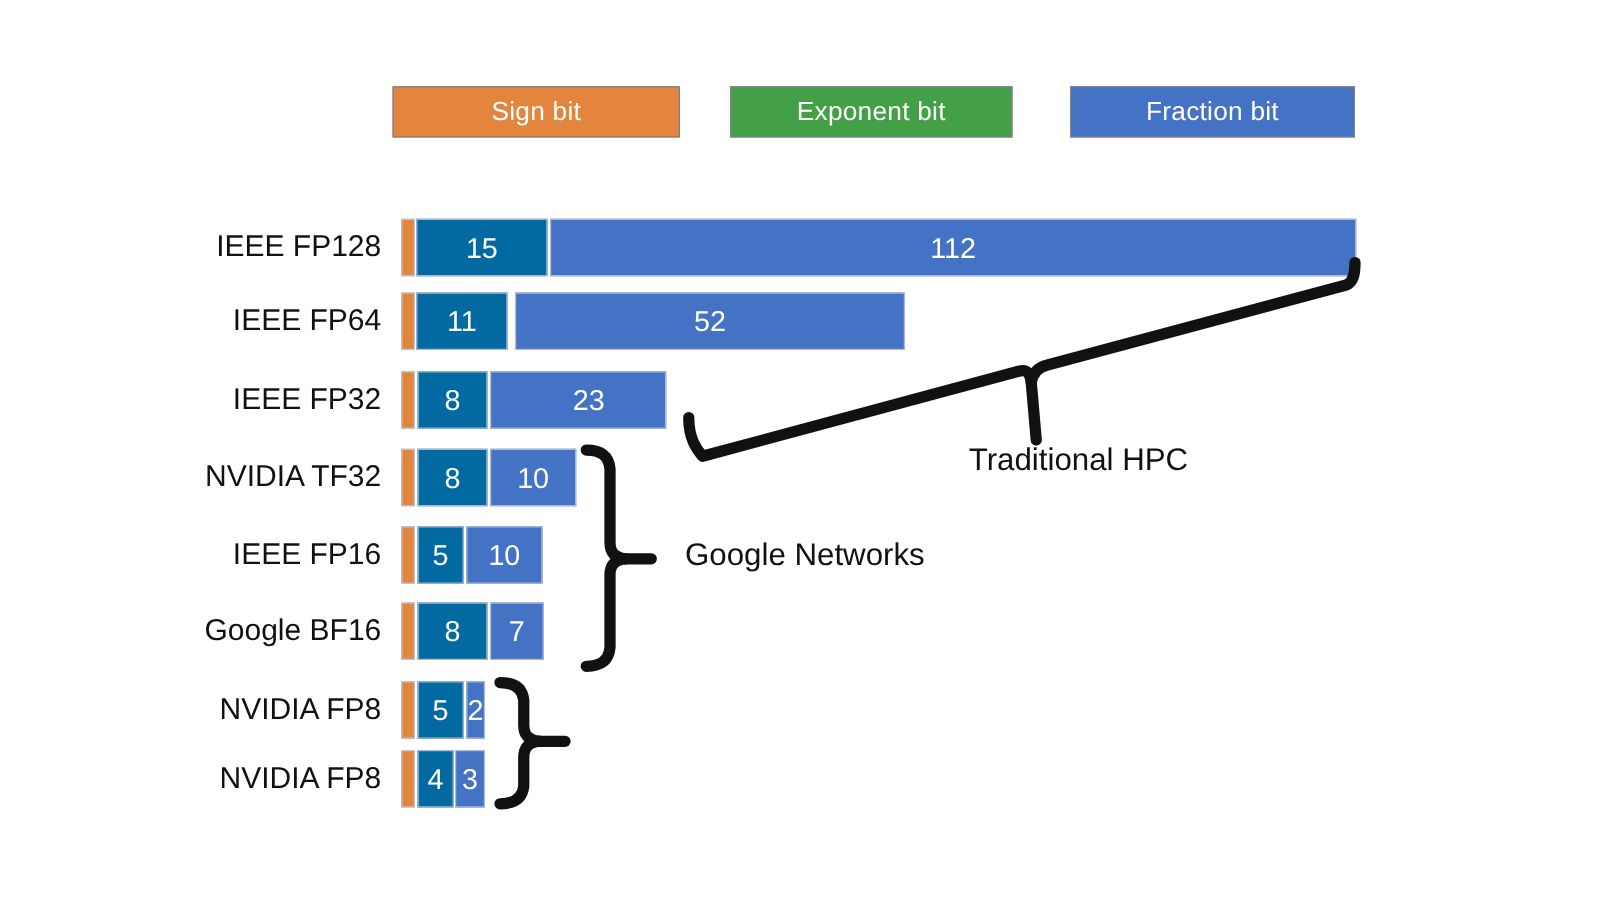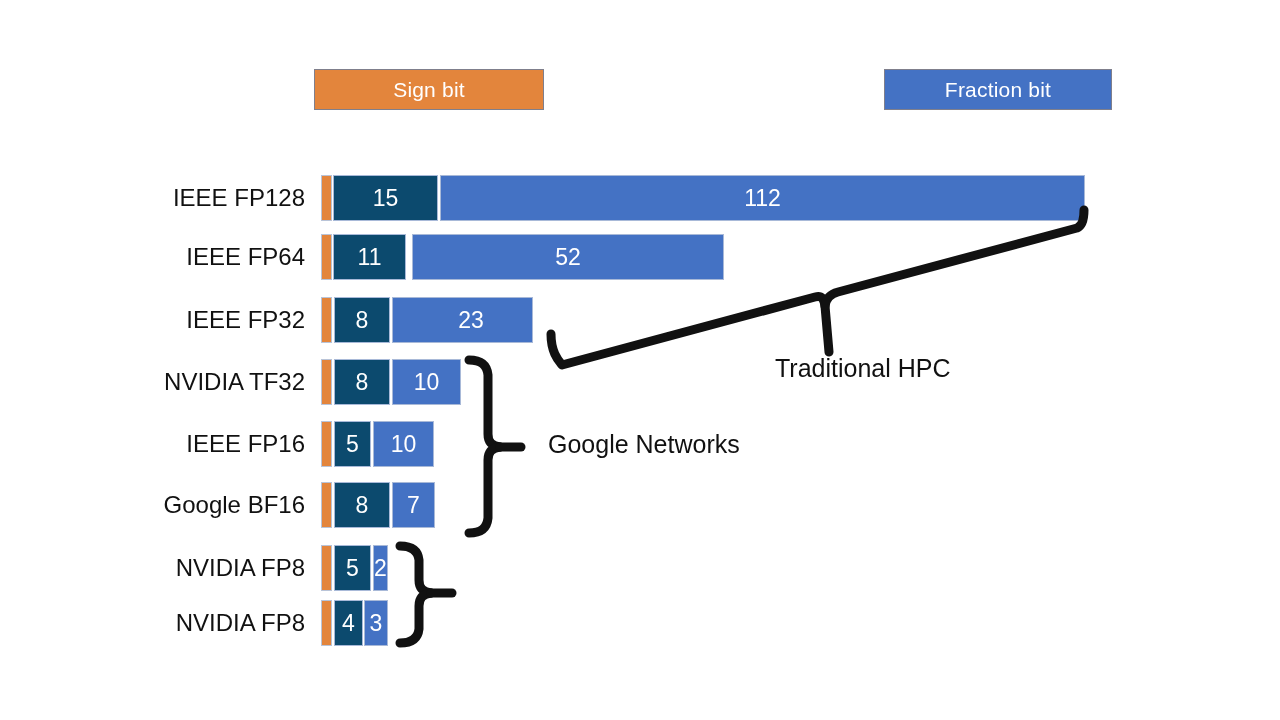--- a/index.html
+++ b/index.html
@@ -32,21 +32,21 @@
     display: flex;
     align-items: center;
     justify-content: center;
     color: #ffffff;
     font-size: 21px;
     letter-spacing: .2px;
     white-space: nowrap;
   }
   .legend-sign     { left: 314px; top: 69px; width: 230px; background: #e3853c; }
   .legend-exponent { left: 584px; top: 69px; width: 226px; background: #43a047; }
-  .legend-fraction { left: 856px; top: 69px; width: 228px; background: #4472c4; margin-left: 28px; }
+  .legend-fraction { left: 856px; top: 69px; width: 228px; background: #4472c4; }
 
   
   .row {
     position: absolute;
     left: 0;
     height: 46px;
   }
   .row-label {
     position: absolute;
     right: 0;
@@ -72,21 +72,21 @@
     border: 1.5px solid #a8b9d8;
     display: flex;
     align-items: center;
     justify-content: center;
     color: #ffffff;
     font-size: 23px;
     line-height: 1;
     overflow: hidden;
   }
   .seg.sign     { background: #e3853c; border-color: #b9c4d8; }
-  .seg.exponent { background: #0c4a6e; }
+  .seg.exponent { background: #0369a1; }
   .seg.fraction { background: #4472c4; }
   .seg .seg-val { pointer-events: none; }
 
   
   .annot {
     position: absolute;
     font-size: 25px;
     white-space: nowrap;
     color: #111111;
   }
@@ -96,20 +96,23 @@
 
   svg.brace { position: absolute; left: 0; top: 0; overflow: visible; }
 </style>
 </head>
 <body>
 
 <div id="canvas">
 
   <div class="legend-item legend-sign">
     <span>Sign bit</span>
+  </div>
+  <div class="legend-item legend-exponent">
+    <span>Exponent bit</span>
   </div>
   <div class="legend-item legend-fraction">
     <span>Fraction bit</span>
   </div>
 
   <div class="row" style="top:175px;">
     <div class="label-slot">
       <div class="row-label">IEEE FP128</div>
     </div>
     <div class="seg sign" style="left:321px; width:11px;">

